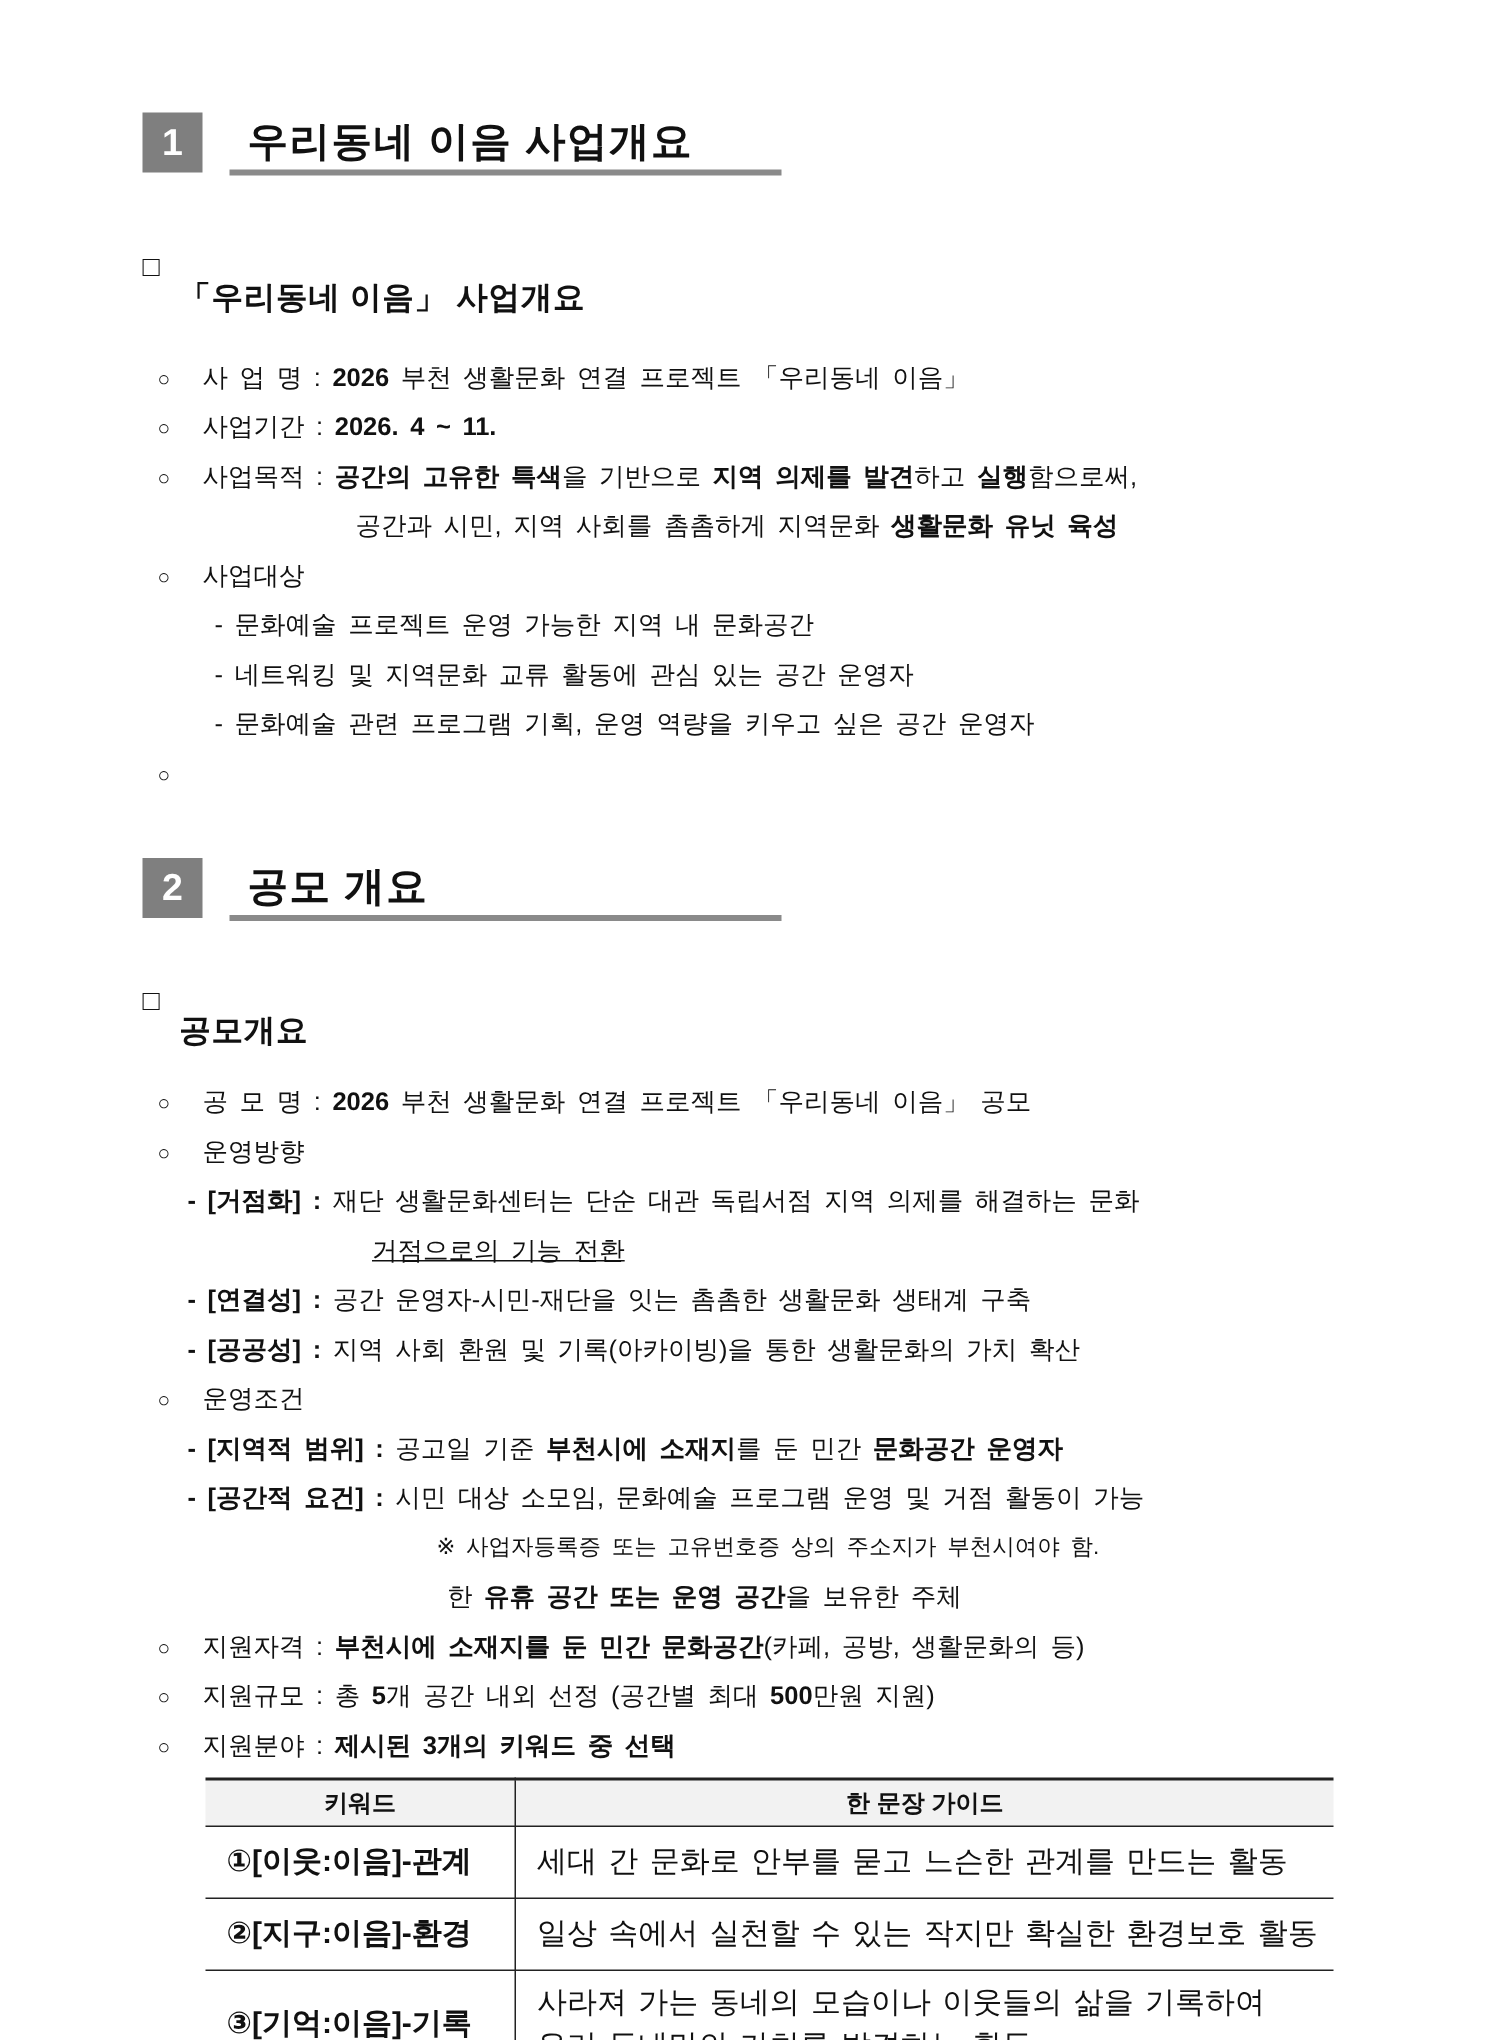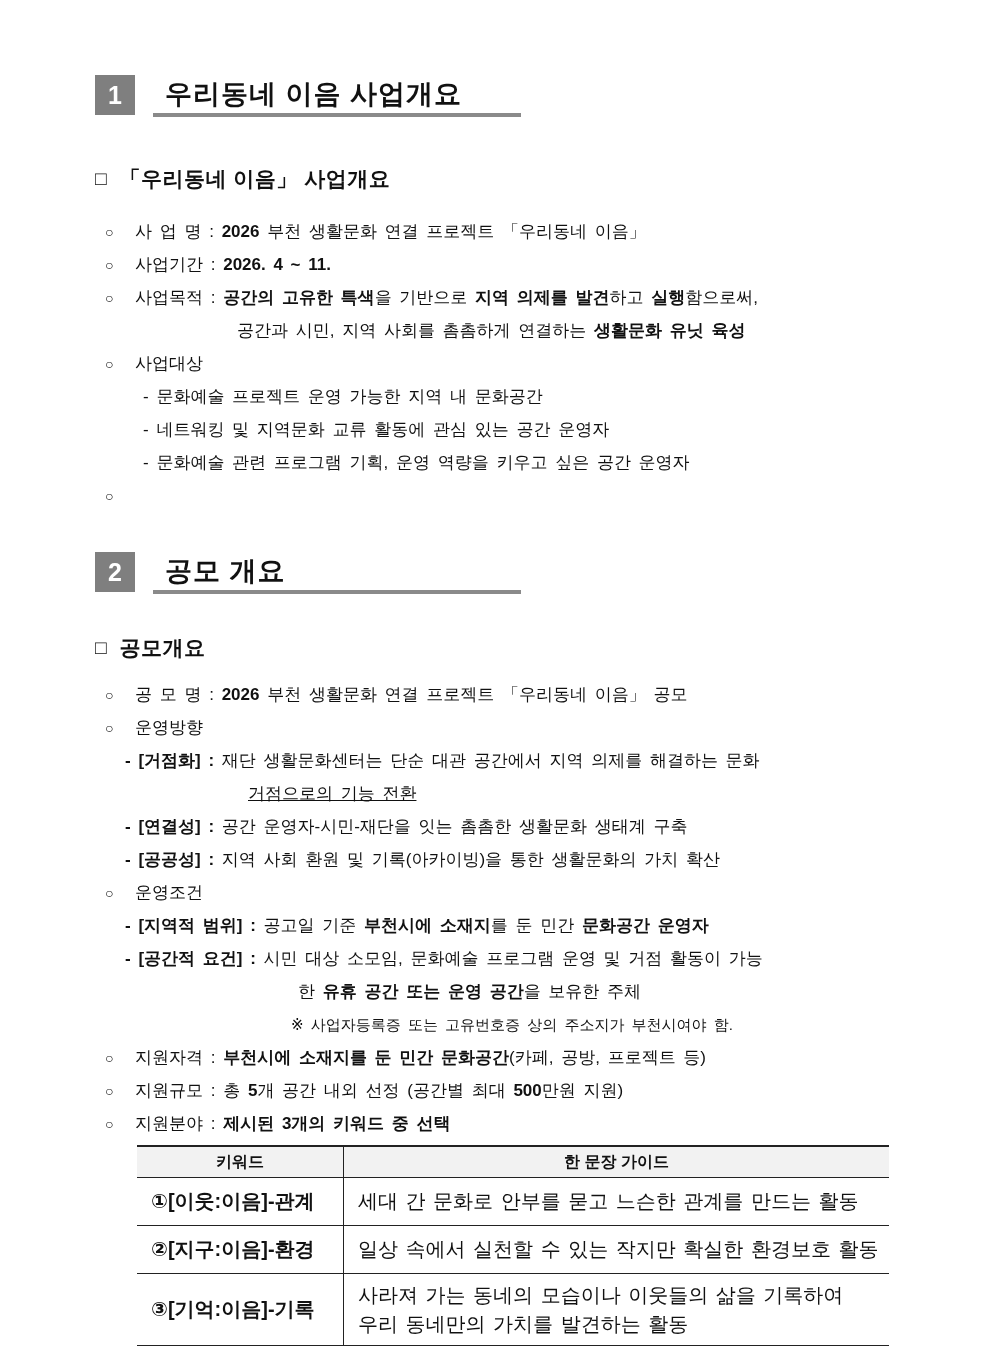--- a/index.html
+++ b/index.html
@@ -23,21 +23,21 @@
     flex:0 0 auto;
   }
   .titlewrap{
     margin-left:18px;width:368px;border-bottom:4px solid var(--underline);
     padding:0 0 0 12px;box-sizing:border-box;height:42px;
   }
   .sec-title{font-size:27px;font-weight:bold;letter-spacing:1px;line-height:38px;white-space:nowrap;}
   
   .heading{margin-top:46px;font-size:21px;font-weight:bold;display:flex;}
   .heading .square{font-size:19px;margin-right:13px;line-height:28px;}
-  .heading .htext{line-height:28px;letter-spacing:0.5px;}
+  .heading .htext{line-height:28px;letter-spacing:0.5px;margin-top:20px;}
   
   .lines{margin-top:22px;}
   .line{position:relative;line-height:33px;font-size:17px;word-spacing:3px;white-space:nowrap;}
   .line .circ{position:absolute;left:10px;top:1px;font-size:14px;}
   .line.note{font-size:15px;}
   .b{font-weight:bold;text-align:right;}
   
   .sec2{margin-top:73px;}
   .sec2 .heading{margin-top:38px;}
   .sec2 .lines{margin-top:16px;}
@@ -72,21 +72,21 @@
       </div>
     </div>
     <div class="heading">
       <span class="square">□</span>
       <span class="htext">「우리동네 이음」 사업개요</span>
     </div>
     <div class="lines">
         <div class="line bullet" style="padding-left: 40px;"><span class="circ">○</span><span>사 업 명 : </span><span class="b">2026</span><span> 부천 생활문화 연결 프로젝트 「우리동네 이음」</span></div>
         <div class="line bullet" style="padding-left: 40px;"><span class="circ">○</span><span>사업기간 : </span><span class="b">2026. 4 ~ 11.</span></div>
         <div class="line bullet" style="padding-left: 40px;"><span class="circ">○</span><span>사업목적 : </span><span class="b">공간의 고유한 특색</span><span>을 기반으로 </span><span class="b">지역 의제를 발견</span><span>하고 </span><span class="b">실행</span><span>함으로써,</span></div>
-        <div class="line cont" style="padding-left: 142px;"><span>공간과 시민, 지역 사회를 촘촘하게 연결하는 </span><span class="b">생활문화 유닛 육성</span></div>
+        <div class="line cont" style="padding-left: 142px;"><span>공간과 시민, 지역 사회를 촘촘하게 지역문화 </span><span class="b">생활문화 유닛 육성</span></div>
         <div class="line bullet" style="padding-left: 40px;"><span class="circ">○</span><span>사업대상</span></div>
         <div class="line sub" style="padding-left: 48px;"><span>- 문화예술 프로젝트 운영 가능한 지역 내 문화공간</span></div>
         <div class="line sub" style="padding-left: 48px;"><span>- 네트워킹 및 지역문화 교류 활동에 관심 있는 공간 운영자</span></div>
         <div class="line sub" style="padding-left: 48px;"><span>- 문화예술 관련 프로그램 기획, 운영 역량을 키우고 싶은 공간 운영자</span></div>
         <div class="line bullet" style="padding-left: 40px;"><span class="circ">○</span></div>
       </div>
   </div>
 
   <div class="sec2">
     <div class="sec-header">
@@ -95,30 +95,30 @@
         <div class="sec-title">공모 개요</div>
       </div>
     </div>
     <div class="heading">
       <span class="square">□</span>
       <span class="htext">공모개요</span>
     </div>
     <div class="lines">
         <div class="line bullet" style="padding-left: 40px;"><span class="circ">○</span><span>공 모 명 : </span><span class="b">2026</span><span> 부천 생활문화 연결 프로젝트 「우리동네 이음」 공모</span></div>
         <div class="line bullet" style="padding-left: 40px;"><span class="circ">○</span><span>운영방향</span></div>
-        <div class="line sub" style="padding-left: 30px;"><span class="b">- [거점화] : </span><span>재단 생활문화센터는 단순 대관 공간에서 지역 의제를 해결하는 문화</span></div>
+        <div class="line sub" style="padding-left: 30px;"><span class="b">- [거점화] : </span><span>재단 생활문화센터는 단순 대관 독립서점 지역 의제를 해결하는 문화</span></div>
         <div class="line cont" style="padding-left: 153px; text-decoration: underline;"><span>거점으로의 기능 전환</span></div>
         <div class="line sub" style="padding-left: 30px;"><span class="b">- [연결성] : </span><span>공간 운영자-시민-재단을 잇는 촘촘한 생활문화 생태계 구축</span></div>
         <div class="line sub" style="padding-left: 30px;"><span class="b">- [공공성] : </span><span>지역 사회 환원 및 기록(아카이빙)을 통한 생활문화의 가치 확산</span></div>
         <div class="line bullet" style="padding-left: 40px;"><span class="circ">○</span><span>운영조건</span></div>
         <div class="line sub" style="padding-left: 30px;"><span class="b">- [지역적 범위] : </span><span>공고일 기준 </span><span class="b">부천시에 소재지</span><span>를 둔 민간 </span><span class="b">문화공간 운영자</span></div>
         <div class="line sub" style="padding-left: 30px;"><span class="b">- [공간적 요건] : </span><span>시민 대상 소모임, 문화예술 프로그램 운영 및 거점 활동이 가능</span></div>
+        <div class="line note" style="padding-left: 196px;"><span>※ 사업자등록증 또는 고유번호증 상의 주소지가 부천시여야 함.</span></div>
         <div class="line cont" style="padding-left: 203px;"><span>한 </span><span class="b">유휴 공간 또는 운영 공간</span><span>을 보유한 주체</span></div>
-        <div class="line note" style="padding-left: 196px;"><span>※ 사업자등록증 또는 고유번호증 상의 주소지가 부천시여야 함.</span></div>
-        <div class="line bullet" style="padding-left: 40px;"><span class="circ">○</span><span>지원자격 : </span><span class="b">부천시에 소재지를 둔 민간 문화공간</span><span>(카페, 공방, 프로젝트 등)</span></div>
+        <div class="line bullet" style="padding-left: 40px;"><span class="circ">○</span><span>지원자격 : </span><span class="b">부천시에 소재지를 둔 민간 문화공간</span><span>(카페, 공방, 생활문화의 등)</span></div>
         <div class="line bullet" style="padding-left: 40px;"><span class="circ">○</span><span>지원규모 : 총 </span><span class="b">5</span><span>개 공간 내외 선정 (공간별 최대 </span><span class="b">500</span><span>만원 지원)</span></div>
         <div class="line bullet" style="padding-left: 40px;"><span class="circ">○</span><span>지원분야 : </span><span class="b">제시된 3개의 키워드 중 선택</span></div>
       </div>
 
     <table class="kw-table">
       <thead>
         <tr>
           <th class="c1">키워드</th>
           <th>한 문장 가이드</th>
         </tr>

